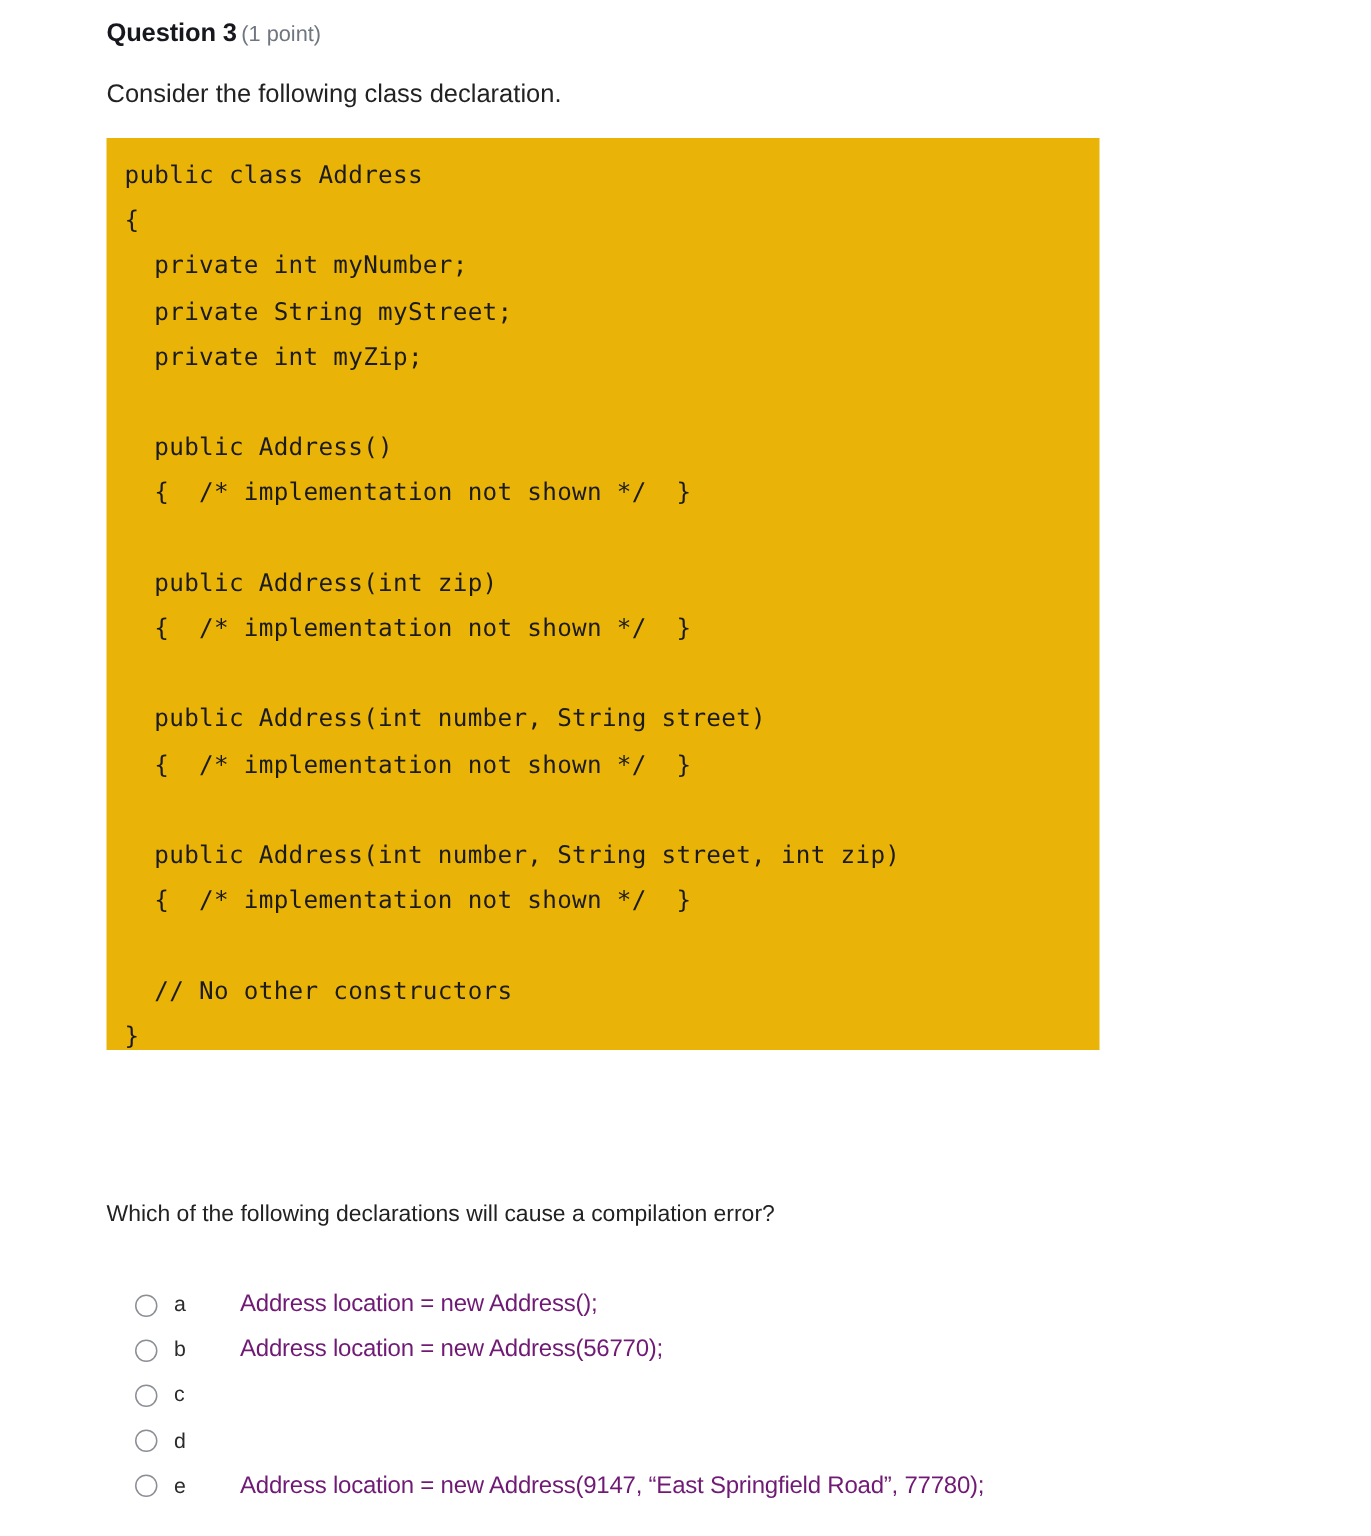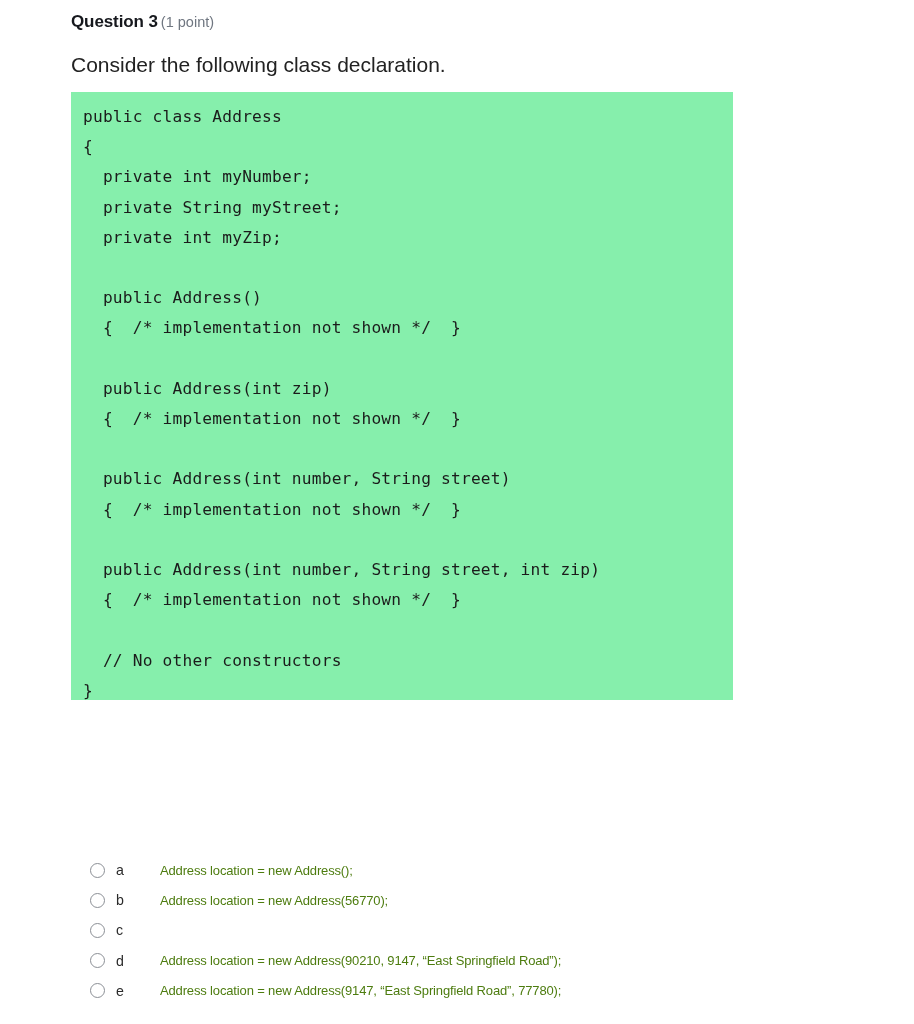--- a/index.html
+++ b/index.html
@@ -42,33 +42,33 @@
     font-weight: normal;
     color: #6f7680;
     margin-left: 3px;
   }
 
   
   .prompt-top {
     position: absolute;
     left: 71px;
     top: 53px;
-    font-size: 21px;
+    font-size: 17px;
     color: #222222;
     white-space: nowrap;
   }
 
   
   .code-block {
     position: absolute;
     left: 71px;
     top: 92px;
     width: 662px;
     height: 608px;
-    background: #86efac;
+    background: #eab308;
     box-sizing: border-box;
     padding: 10px 11px 0 0;
     overflow: hidden;
   }
   .code-pre {
     margin: 0;
     padding: 0 12px;
     font-family: "DejaVu Sans Mono", "Liberation Mono", monospace;
     font-size: 16.2px;
     line-height: 30.2px;
@@ -111,22 +111,22 @@
   }
   .option-letter {
     width: 44px;
     flex: 0 0 auto;
     margin-left: 11px;
     font-size: 14.2px;
     color: #2b2b2b;
   }
   .option-text {
     flex: 1 1 auto;
-    font-size: 13px;
-    color: #4d7c0f;
+    font-size: 16px;
+    color: #701a75;
     white-space: nowrap;
     letter-spacing: -0.15px;
   }
 </style>
 </head>
 <body>
 
 <div class="page">
 
   <div class="q-header">
@@ -151,20 +151,21 @@
   public Address(int number, String street)
   {  /* implementation not shown */  }
 
   public Address(int number, String street, int zip)
   {  /* implementation not shown */  }
 
   // No other constructors
 }</pre>
   </div>
 
+  <div class="prompt-bottom">Which of the following declarations will cause a compilation error?</div>
 
   <div class="options">
 
     <div class="option-row">
       <span class="radio"></span>
       <span class="option-letter">a</span>
       <span class="option-text">Address location = new Address();</span>
     </div>
 
     <div class="option-row">
@@ -174,21 +175,20 @@
     </div>
 
     <div class="option-row">
       <span class="radio"></span>
       <span class="option-letter">c</span>
     </div>
 
     <div class="option-row">
       <span class="radio"></span>
       <span class="option-letter">d</span>
-      <span class="option-text">Address location = new Address(90210, 9147, “East Springfield Road”);</span>
     </div>
 
     <div class="option-row">
       <span class="radio"></span>
       <span class="option-letter">e</span>
       <span class="option-text">Address location = new Address(9147, “East Springfield Road”, 77780);</span>
     </div>
 
   </div>
 

